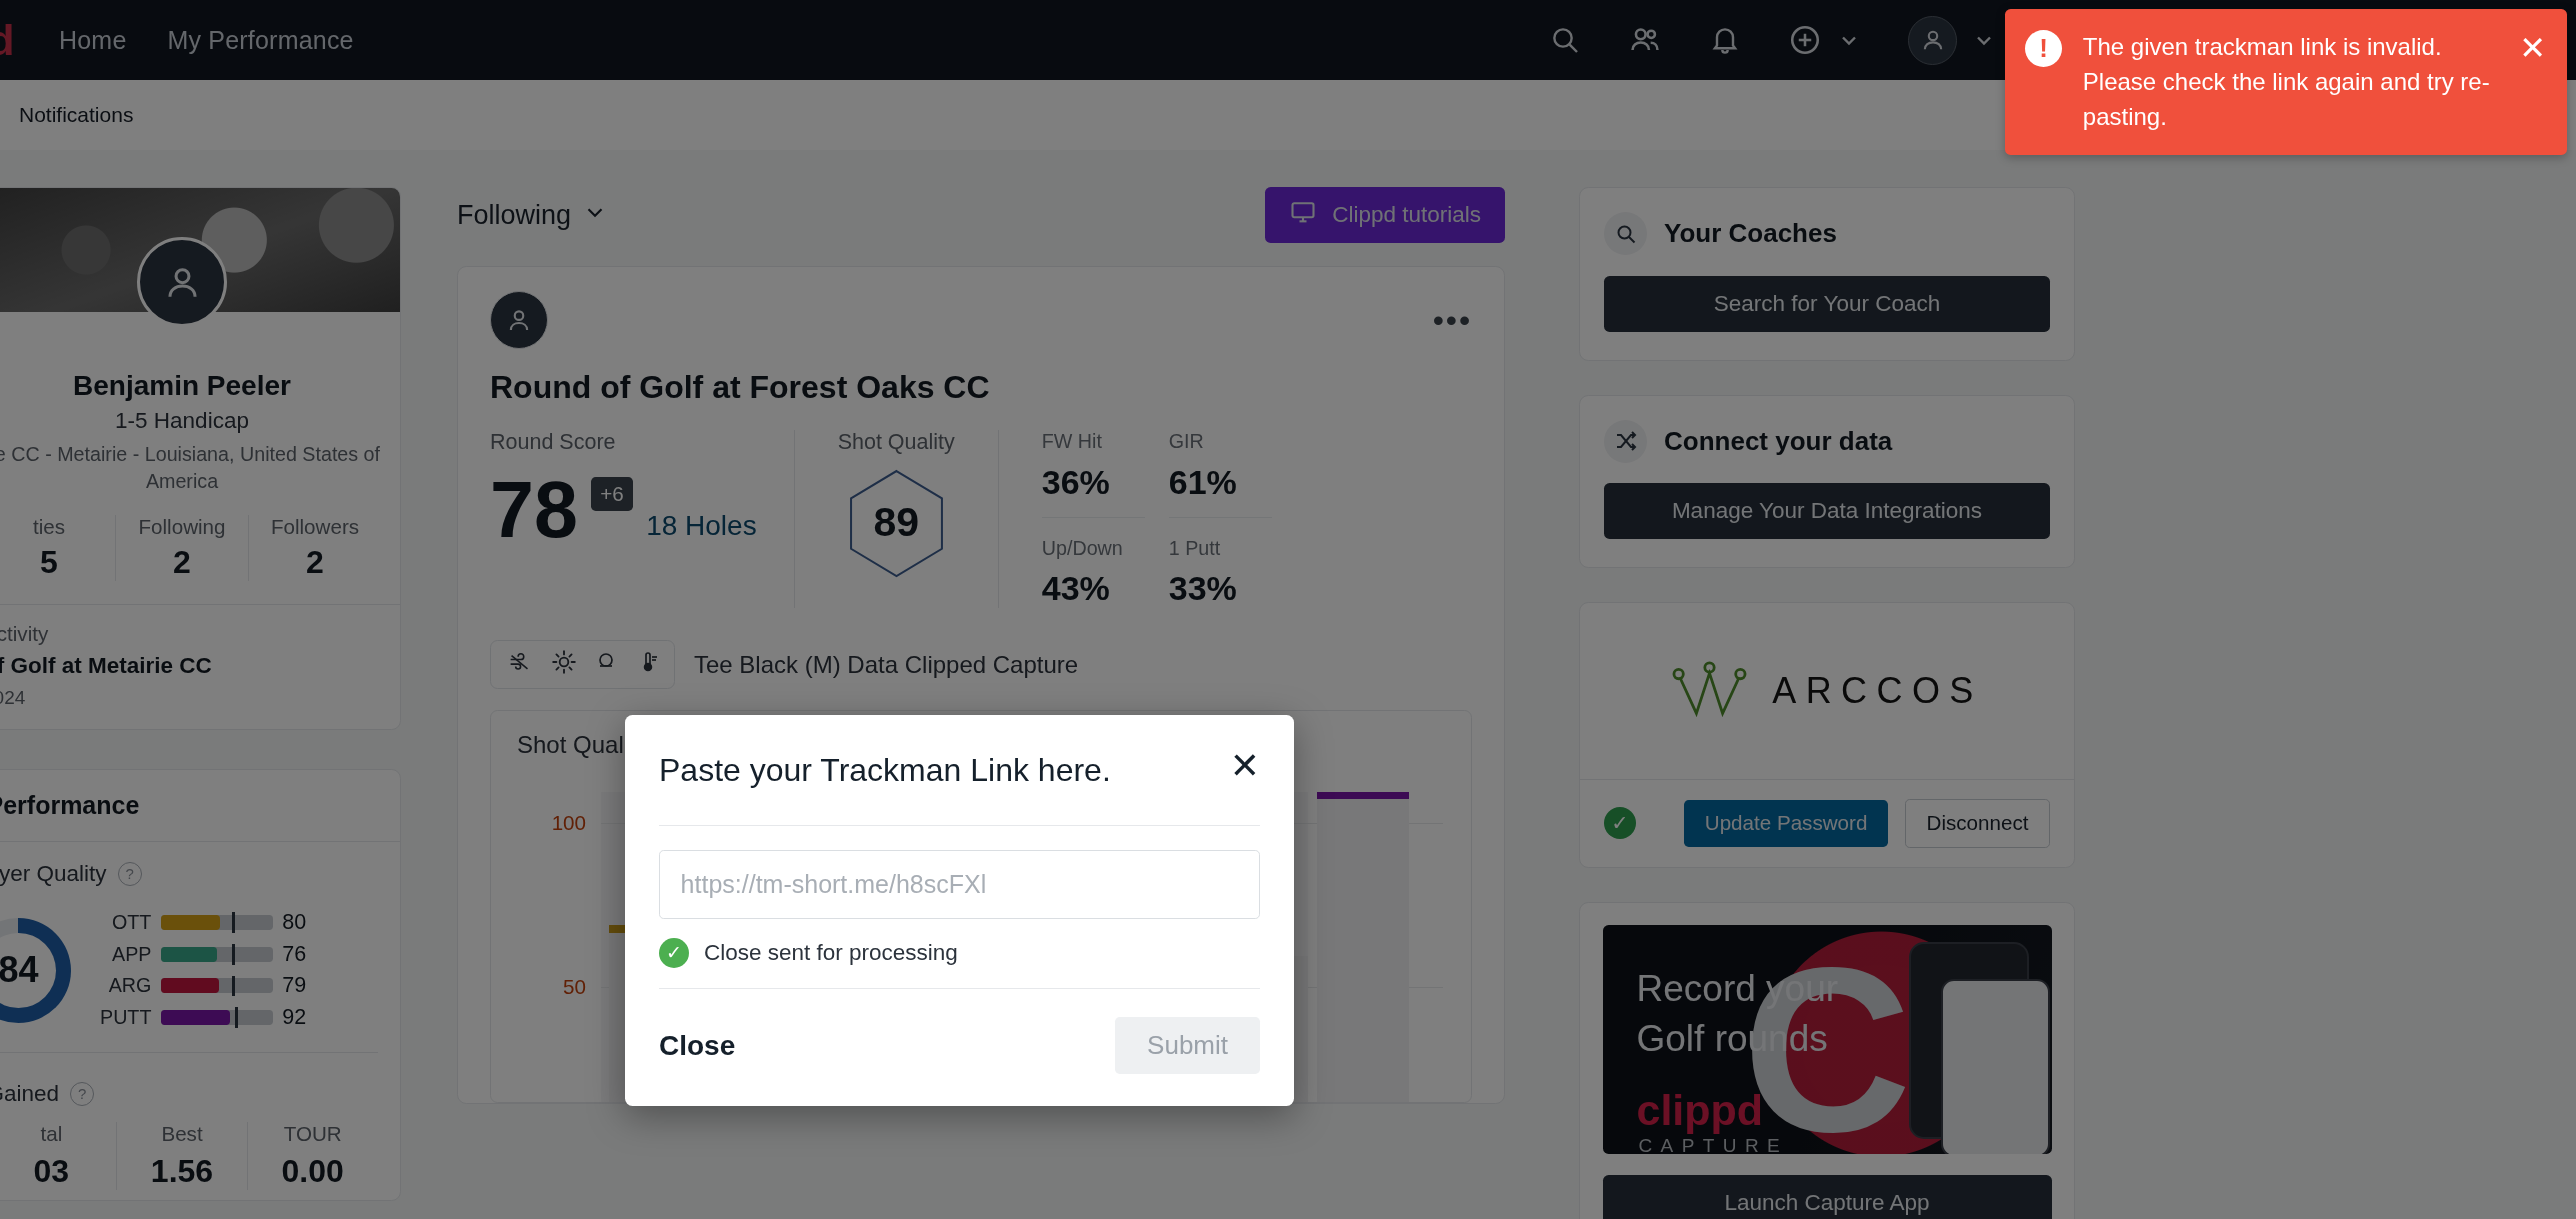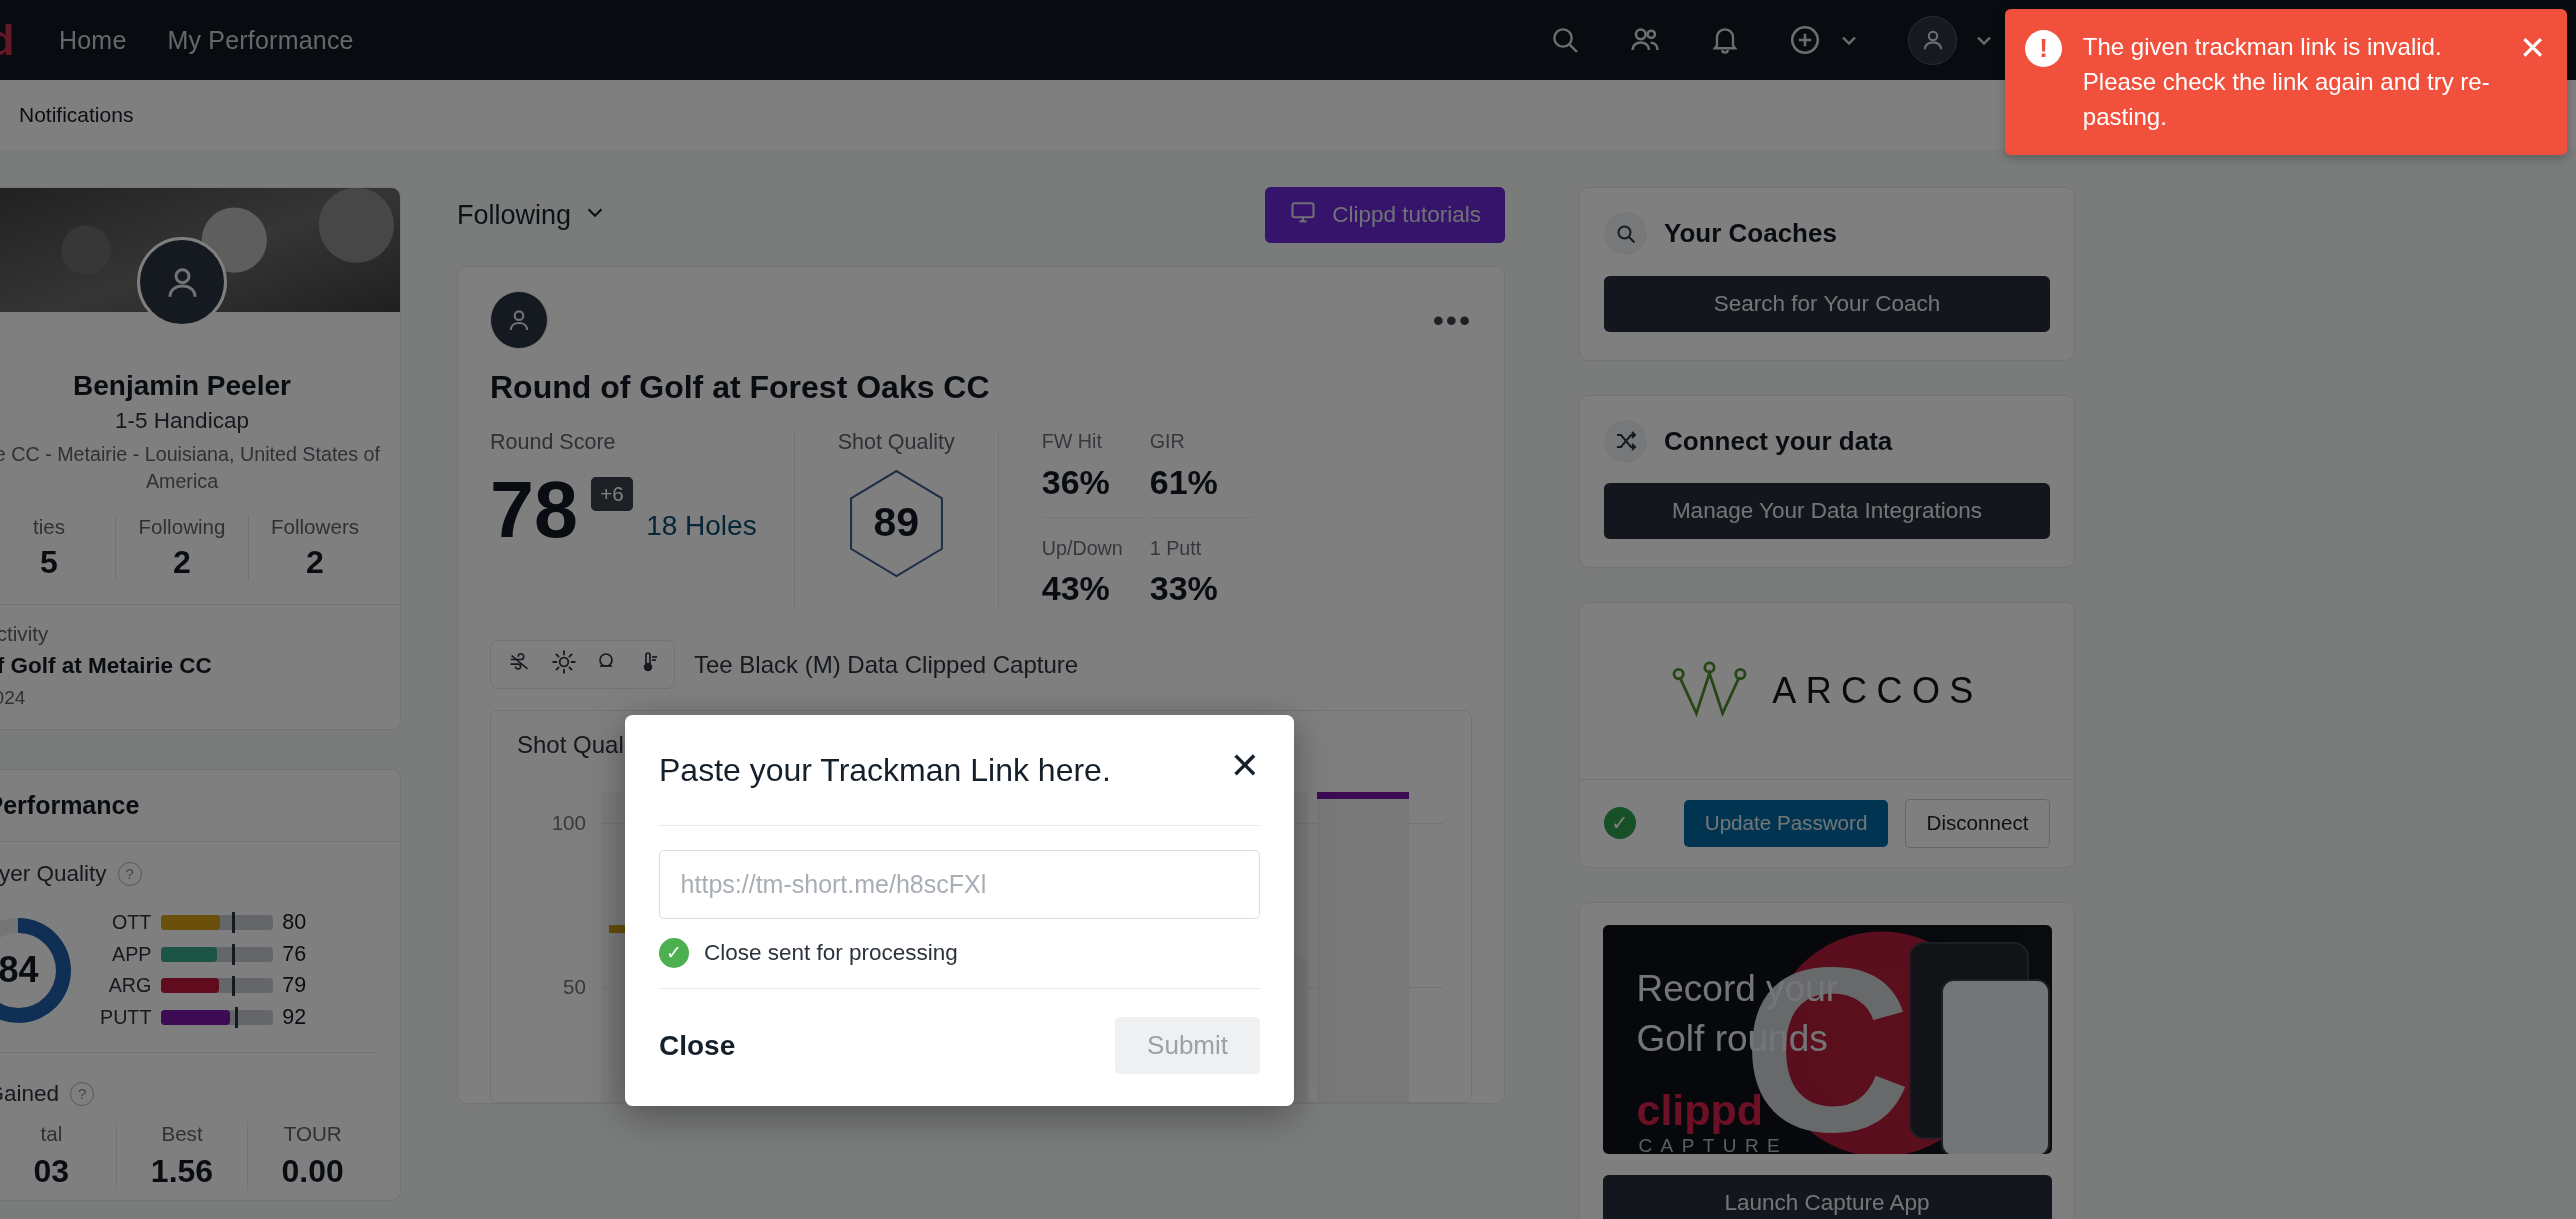--- a/index.html
+++ b/index.html
@@ -149,37 +149,37 @@
   .score-big { font-size:79px; font-weight:700; color:#131a23; line-height:.95; }
   .score-badge { background:#3b434d; color:#fff; font-size:20.6px; border-radius:4.7px;
                  padding:4.7px 9.4px; margin-bottom:37px;}
   .score-holes { font-size:28px; color:#0c4a6e; margin-bottom:5.6px; }
   .st-2 { padding: 0 43px; border-left:0.9px solid #e4e7ea; border-right:0.9px solid #e4e7ea;
           text-align:center;}
   .hexa { width:101px;height:109px;margin: 13px auto 0; position:relative;
           display:flex;align-items:center;justify-content:center;}
   .hexa svg{position:absolute;inset:0;}
   .hexa span{font-size:41px;font-weight:700;color:#131a23;position:relative;}
-  .st-3 { padding-left:43px; display:grid; grid-template-columns:103px 103px; gap: 0 5px; }
+  .st-3 { padding-left:43px; display:grid; grid-template-columns:103px 103px; gap: 0 24px; }
   .mini-lab { font-size:19.7px; color:#6a7078; }
   .mini-val { font-size:34px; font-weight:700; color:#131a23; margin-top:9.4px; }
   .mini-cell.bot { padding-top:19px; margin-top:15px; border-top:0.9px solid #e9ecef; }
 
   .chips { display:flex; align-items:center; gap:19px; padding: 32px 32px 0; }
   .chip-group { border:0.9px solid #e1e4e8; border-radius:7.5px; padding:7.5px 15px;
                 display:flex; gap:17px; align-items:center; font-size:24px; color:#2c333c;}
   .cond-text { font-size:24px; color:#2c333c; }
 
   .chart-box { margin: 20.6px 32px 0; border:0.9px solid #e4e7ea; border-radius:7.5px;
                padding: 20.6px 0 0 0; position:relative; height: 393px; overflow:hidden;}
   .chart-title { font-size:24px; color:#2c333c; padding-left: 26px; }
   .plot { position:absolute; left:110px; right:28px; top:81px; bottom:0; }
   .gridline { position:absolute; left:0; right:0; height:0.9px; background:#e6e8ea; }
   .ytick { position:absolute; right:100%; margin-right:15px; transform:translateY(-50%);
-           font-size:20.6px; color:#737373; }
+           font-size:20.6px; color:#c2410c; }
   .band { position:absolute; top:0; bottom:0; background:#f6f7f8; }
   .bar-col { position:absolute; bottom:0; background:#f0f1f3; }
   .bar-cap { position:absolute; height:7.5px; }
 
   
   .rcard { padding: 24px 24px 28px; }
   .rcard + .rcard { margin-top: 34px; }
   .rhead { display:flex; align-items:center; gap:17px; }
   .rhead-ic { width:43px;height:43px;border-radius:50%;background:#eef0f2;
               display:flex;align-items:center;justify-content:center;color:#2b3440;}

